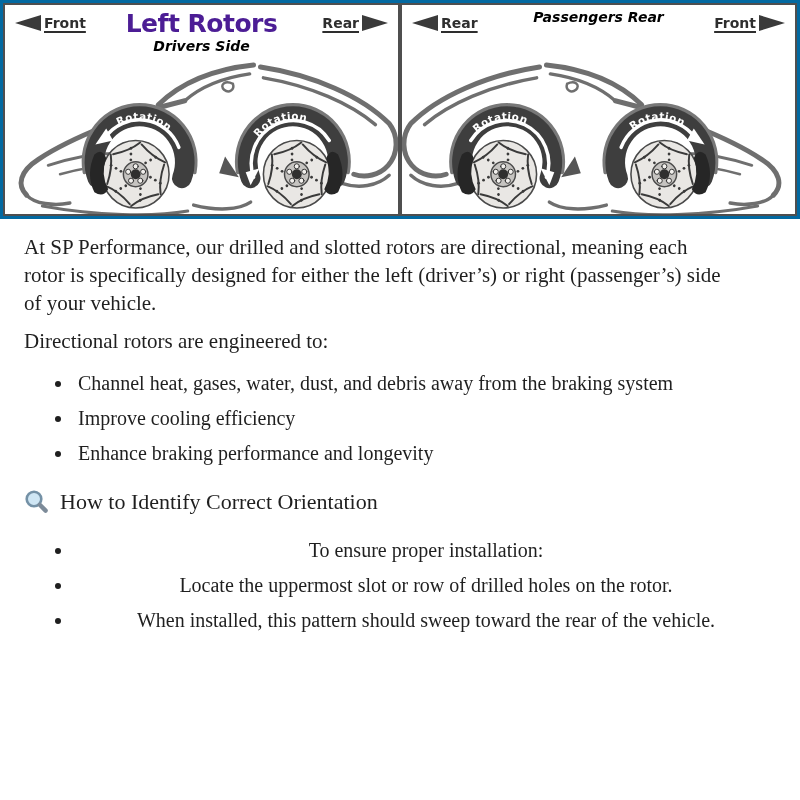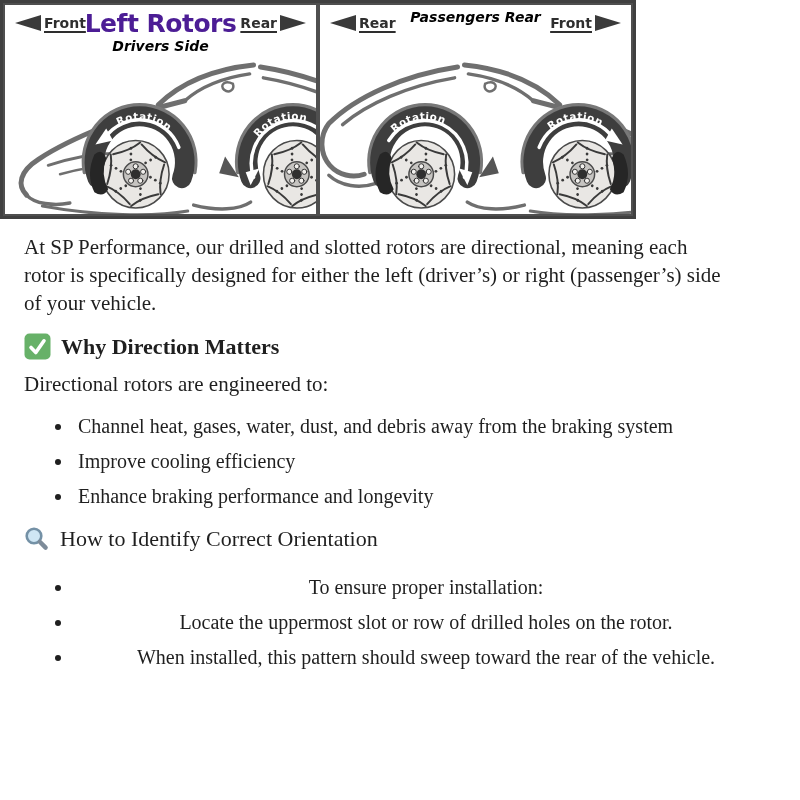--- a/index.html
+++ b/index.html
@@ -1,20 +1,20 @@
 <!DOCTYPE html>
 <html><head>
 <meta charset="utf-8">
 <style>
   * { margin:0; padding:0; box-sizing:border-box; }
   html,body { width:800px; height:800px; background:#ffffff; overflow:hidden;
               font-family:"Liberation Serif", serif; color:#1f1f1f; }
 
   
-  .figure { display:flex; width:636px; height:219px; border:3px solid #404040; background:#fff; }
+  .figure { display:flex; width:800px; height:219px; border:3px solid #0369a1; background:#fff; }
   .panel { position:relative; width:397px; height:213px; border:2px solid #4f4f4f; background:#fff; overflow:hidden; }
   .panel + .panel { border-left-width:2px; margin-left:0; }
   .panel-header { position:relative; height:52px; }
   .panel-title-wrap { position:absolute; left:0; right:0; top:4px; text-align:center;
                       font-family:"DejaVu Sans", sans-serif; }
   .panel-title { font-size:25px; font-weight:bold; letter-spacing:-0.5px; color:#4c1d95; }
   .panel-subtitle { font-size:14px; font-weight:bold; font-style:italic; color:#000000; margin-top:0px; }
   .dir-label { position:absolute; top:10px; display:flex; align-items:center; gap:3px;
                font-family:"DejaVu Sans", sans-serif; font-size:14px; font-weight:bold;
                color:#2e2e2e; text-decoration:underline; text-decoration-thickness:2px; text-underline-offset:3px; }
@@ -24,21 +24,21 @@
            border-right:26px solid #3a3a3a; }
   .arr-r { width:0; height:0; border-top:8px solid transparent; border-bottom:8px solid transparent;
            border-left:26px solid #3a3a3a; }
   .car-svg { display:block; width:393px; height:159px; }
 
   
   .article { padding:0 24px; }
   .intro { margin-top:14px; font-size:21px; line-height:28px; max-width:700px; }
   .h-row { display:flex; align-items:center; gap:10px; margin-top:16px; }
   .h-row .h-bold { font-size:22px; font-weight:bold; }
-  .h-row.h2 { margin-top:12px;text-align:center; }
+  .h-row.h2 { margin-top:18px;text-align:center; }
   .h-row .h-reg { font-size:22px; font-weight:normal; }
   .lead { margin-top:12px; font-size:21px; }
   ul { margin:12px 0 0 24px; padding-left:26px; list-style:disc; }
   ul.list2 { margin-top:18px; }
   li { font-size:20px; line-height:35px; padding-left:4px; }
   ul.list1 li { max-width:630px; }
   ul.list2 li { max-width:700px;text-align:center; }
   .emoji-svg { display:block; }
 </style>
 </head>
@@ -169,27 +169,20 @@
         <textPath href="#tp-r-front" startOffset="10">Rotation</textPath>
       </text>
     </svg>
   </div>
 </div>
 
 <div class="article">
 
   <p class="intro">At SP Performance, our drilled and slotted rotors are directional, meaning each rotor is specifically designed for either the left (driver’s) or right (passenger’s) side of your vehicle.</p>
 
-  <div class="h-row">
-    <svg class="emoji-svg" width="27" height="27" viewBox="0 0 27 27">
-      <rect x="0.5" y="0.5" width="26" height="26" rx="5" fill="#67b168"></rect>
-      <path d="M 7 14.5 L 11.8 19.5 L 20 7.8" fill="none" stroke="#ffffff" stroke-width="3.6" stroke-linecap="round" stroke-linejoin="round"></path>
-    </svg>
-    <span class="h-bold">Why Direction Matters</span>
-  </div>
 
   <p class="lead">Directional rotors are engineered to:</p>
 
   <ul class="list1">
     <li>Channel heat, gases, water, dust, and debris away from the braking system</li>
     <li>Improve cooling efficiency</li>
     <li>Enhance braking performance and longevity</li>
   </ul>
 
   <div class="h-row h2">

